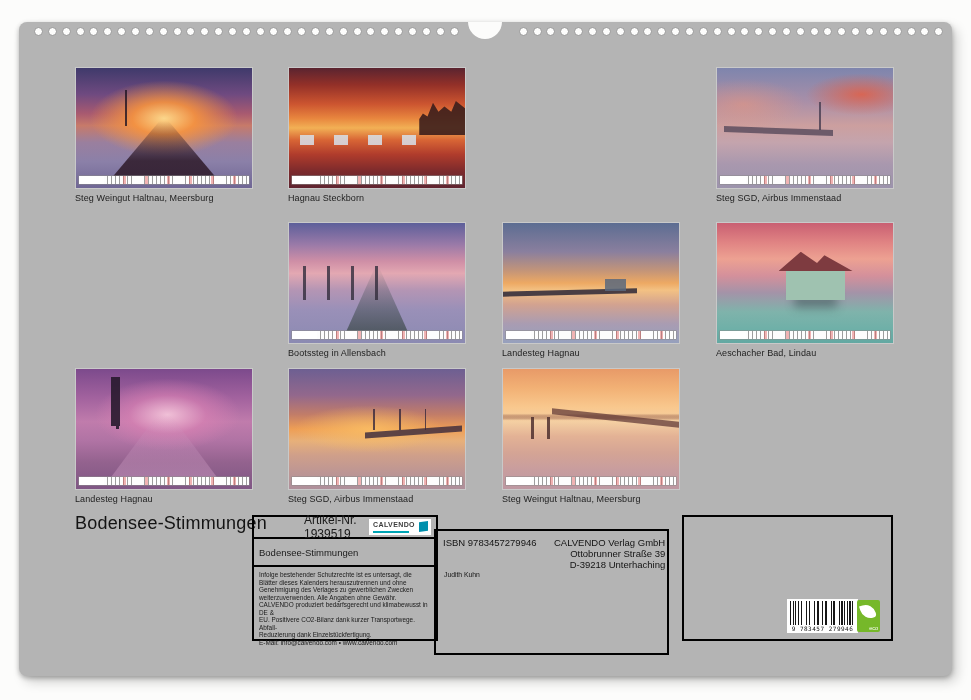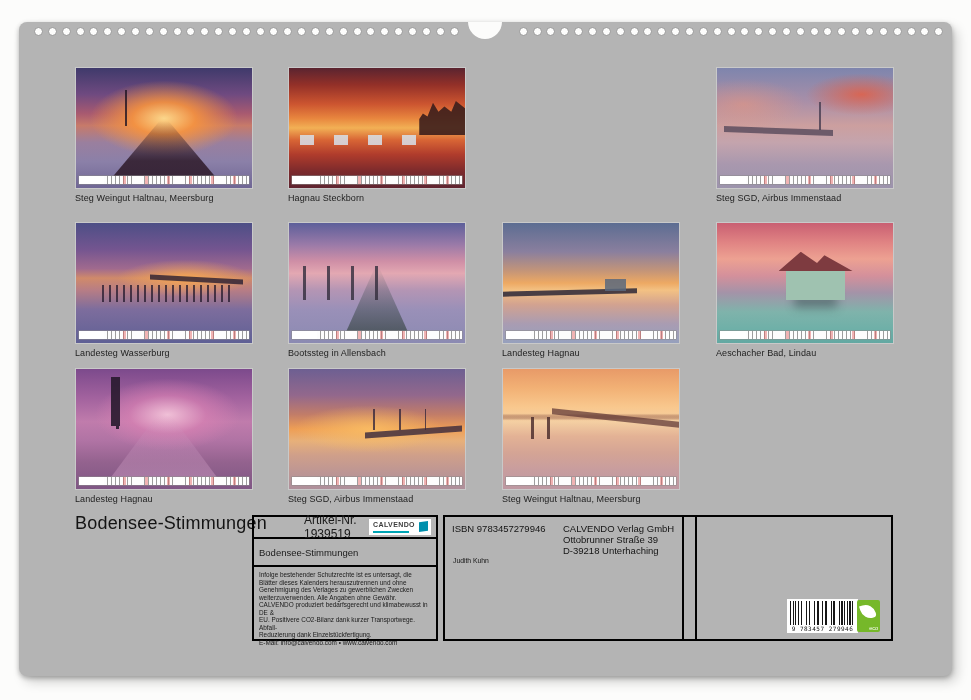--- a/index.html
+++ b/index.html
@@ -102,23 +102,23 @@
     display:flex;align-items:center;justify-content:space-between;padding:0 5px;}
   .article{font-size:12px;color:#1a1a1a;padding-left:45px;}
   .cal-logo{position:relative;width:62px;height:16px;background:#fff;display:block;flex:none;}
   .cal-word{position:absolute;left:4px;top:2px;font-size:7px;font-weight:bold;color:#3c3c3c;letter-spacing:.4px;}
   .cal-tag{position:absolute;left:4px;bottom:2.5px;width:36px;height:2px;background:#00a5b5;}
   .cal-icon{position:absolute;right:3px;top:2px;width:9px;height:11px;background:#0090ad;
     clip-path:polygon(0 12%,100% 0,100% 88%,0 100%);}
   .row2{height:28px;border-bottom:2px solid #000;box-sizing:border-box;
     display:flex;align-items:center;padding:0 5px;font-size:9.5px;color:#1a1a1a;}
   .row3{padding:4px 5px;font-size:6.4px;line-height:1.18;color:#1a1a1a;white-space:pre-line;}
-  .box-mid{left:424px;width:254px;font-size:9.5px;color:#141414;}
+  .box-mid{left:415px;width:235px;font-size:9.5px;color:#141414;margin-top:14px;}
   .isbn{position:absolute;left:7px;top:6px;}
-  .publisher{position:absolute;left:118px;top:6px;line-height:1.18;}
+  .publisher{position:absolute;left:118px;top:6px;line-height:1.18;text-align:right;}
   .author{position:absolute;left:8px;top:40px;font-size:6.8px;}
   .box-right{left:663px;width:211px;}
   .barcode{position:absolute;left:103px;bottom:6px;width:71px;height:34px;background:#fff;
     box-sizing:border-box;padding:2px 3px 1px;display:flex;flex-direction:column;}
   .bars{flex:1;background:repeating-linear-gradient(90deg,#161616 0 1px,rgba(0,0,0,0) 1px 2.6px,
     #161616 2.6px 4.2px,rgba(0,0,0,0) 4.2px 5.4px,#161616 5.4px 5.9px,rgba(0,0,0,0) 5.9px 8.1px);}
   .digits{font-size:6px;line-height:7px;text-align:center;color:#111;letter-spacing:.5px;
     font-family:"DejaVu Sans Mono",monospace;}
   .eco{position:absolute;right:11px;bottom:7px;width:23px;height:32px;background:#76b82a;border-radius:2px;}
   .eco-leaf{position:absolute;left:4px;top:4px;width:14px;height:15px;background:#fff;
@@ -206,26 +206,20 @@
         <div class="strip"></div>
       </div>
     <figcaption class="caption">Hagnau Steckborn</figcaption>
   </figure>
   <figure class="c4 r1">
     <div class="photo p4">
         <div class="strip"></div>
       </div>
     <figcaption class="caption">Steg SGD, Airbus Immenstaad</figcaption>
   </figure>
-  <figure class="c1 r2">
-    <div class="photo p5">
-        <div class="strip"></div>
-      </div>
-    <figcaption class="caption">Landesteg Wasserburg</figcaption>
-  </figure>
   <figure class="c2 r2">
     <div class="photo p6">
         <div class="strip"></div>
       </div>
     <figcaption class="caption">Bootssteg in Allensbach</figcaption>
   </figure>
   <figure class="c3 r2">
     <div class="photo p7">
         <div class="strip"></div>
       </div>

